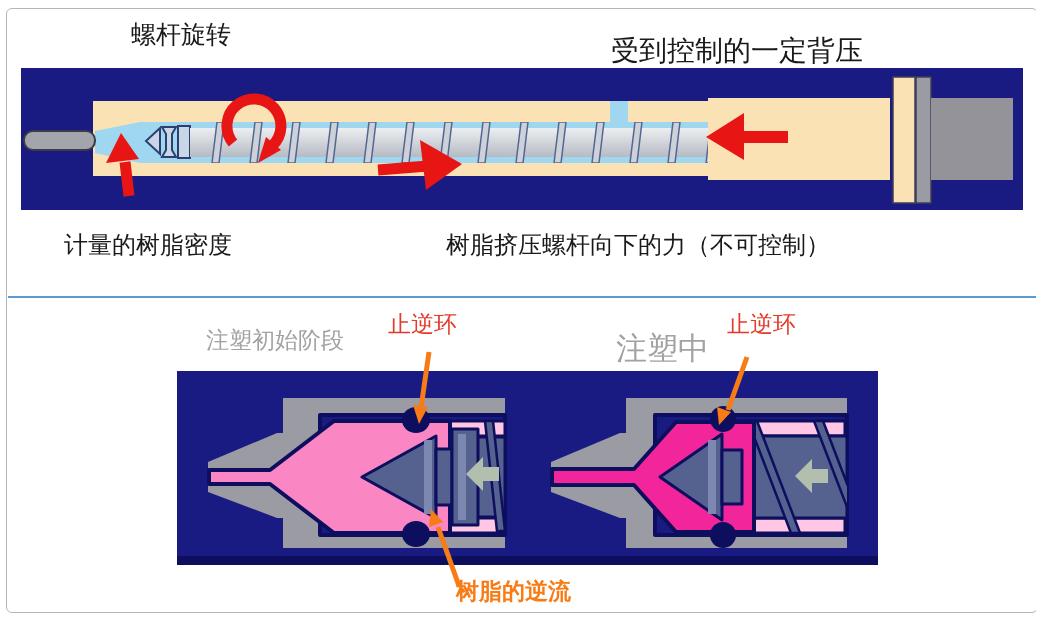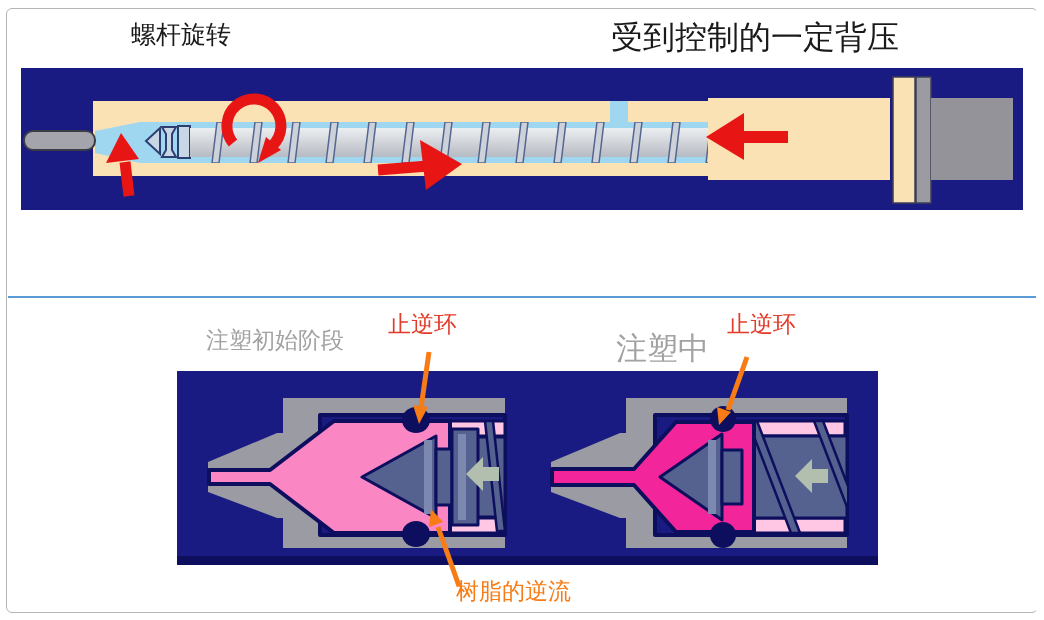--- a/index.html
+++ b/index.html
@@ -12,28 +12,28 @@
   }
   html,body{margin:0;padding:0;background:#ffffff;}
   #page{position:relative;width:1036px;height:620px;background:#ffffff;overflow:hidden;
         font-family:"DejaVu Sans","Liberation Sans",sans-serif;}
   .frame{position:absolute;left:6px;top:8px;width:1030px;height:603px;
          border:1px solid var(--border);border-radius:6px;}
   .divider{position:absolute;left:8px;width:1028px;top:296px;height:2px;background:var(--divider);}
   svg{position:absolute;left:0;top:0;}
   .lbl{position:absolute;white-space:nowrap;line-height:1.1;}
   #lbl-screw-rotation {left:131px;top:21px;font-size:25px;color:var(--ink);}
-  #lbl-back-pressure  {left:611px;top:22px;font-size:32px;color:var(--ink);font-family:Liberation Mono, monospace;}
+  #lbl-back-pressure  {left:611px;top:36px;font-size:28px;color:var(--ink);}
   #lbl-metered        {left:64px; top:232px;font-size:24px;color:var(--ink);}
   #lbl-force          {left:446px;top:232px;font-size:24px;color:var(--ink);}
   #lbl-left-stage     {left:206px;top:328px;font-size:23px;color:var(--gray-label);}
   #lbl-right-stage    {left:616px;top:331px;font-size:31px;color:var(--gray-label);}
   #lbl-ring-left      {left:388px;top:312px;font-size:23px;color:var(--red-label);}
   #lbl-ring-right     {left:727px;top:312px;font-size:23px;color:var(--red-label);}
-  #lbl-backflow       {left:456px;top:579px;font-size:23px;font-weight:normal;color:var(--orange);}
+  #lbl-backflow       {left:456px;top:579px;font-size:23px;font-weight:bold;color:var(--orange);}
   .navy{fill:var(--navy);} .cream{fill:var(--cream);} .chan{fill:var(--channel-blue);}
   .pinkF{fill:var(--pink);} .lpink{fill:var(--light-pink);} .magF{fill:var(--magenta);}
   .slate{fill:var(--slate);} .slateL{fill:var(--slate-light);} .sage{fill:var(--sage);}
   .bgray{fill:var(--barrel-gray);} .ndark{fill:var(--navy-dark);}
   .redA{stroke:var(--red);} .redAF{fill:var(--red);}
   .orgA{stroke:var(--orange);} .orgAF{fill:var(--orange);}
   .outl{stroke:var(--navy-dark);stroke-linejoin:round;}
 </style>
 </head>
 <body>
@@ -154,20 +154,22 @@
       </g>
       <g>
         <line x1="459" y1="586" x2="438" y2="527" class="orgA" stroke-width="5"></line>
         <polygon points="431,509 443,522 429,527" class="orgAF"></polygon>
       </g>
     </g>
   </svg>
 
   <div class="lbl" id="lbl-screw-rotation">螺杆旋转</div>
   <div class="lbl" id="lbl-back-pressure">受到控制的一定背压</div>
+  <div class="lbl" id="lbl-metered">计量的树脂密度</div>
+  <div class="lbl" id="lbl-force">树脂挤压螺杆向下的力（不可控制）</div>
 
   <div class="lbl" id="lbl-left-stage">注塑初始阶段</div>
   <div class="lbl" id="lbl-right-stage">注塑中</div>
   <div class="lbl" id="lbl-ring-left">止逆环</div>
   <div class="lbl" id="lbl-ring-right">止逆环</div>
   <div class="lbl" id="lbl-backflow">树脂的逆流</div>
 
   <div class="divider"></div>
 </div>
 

